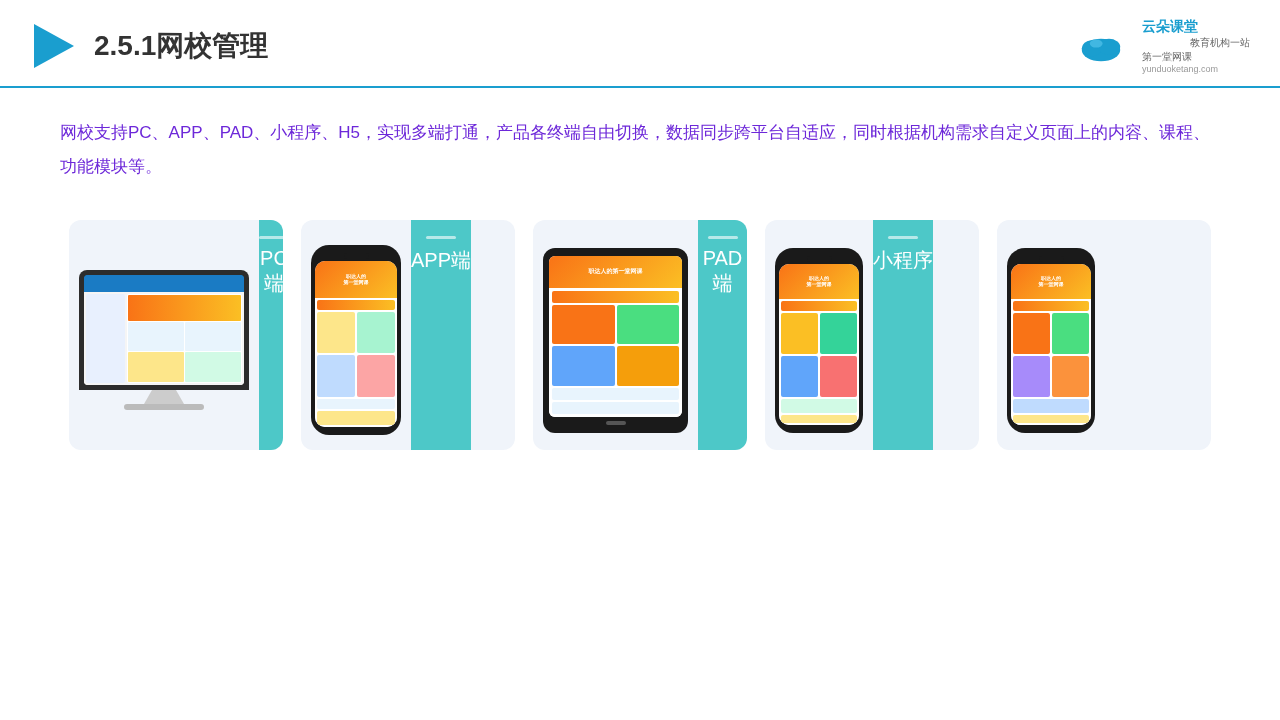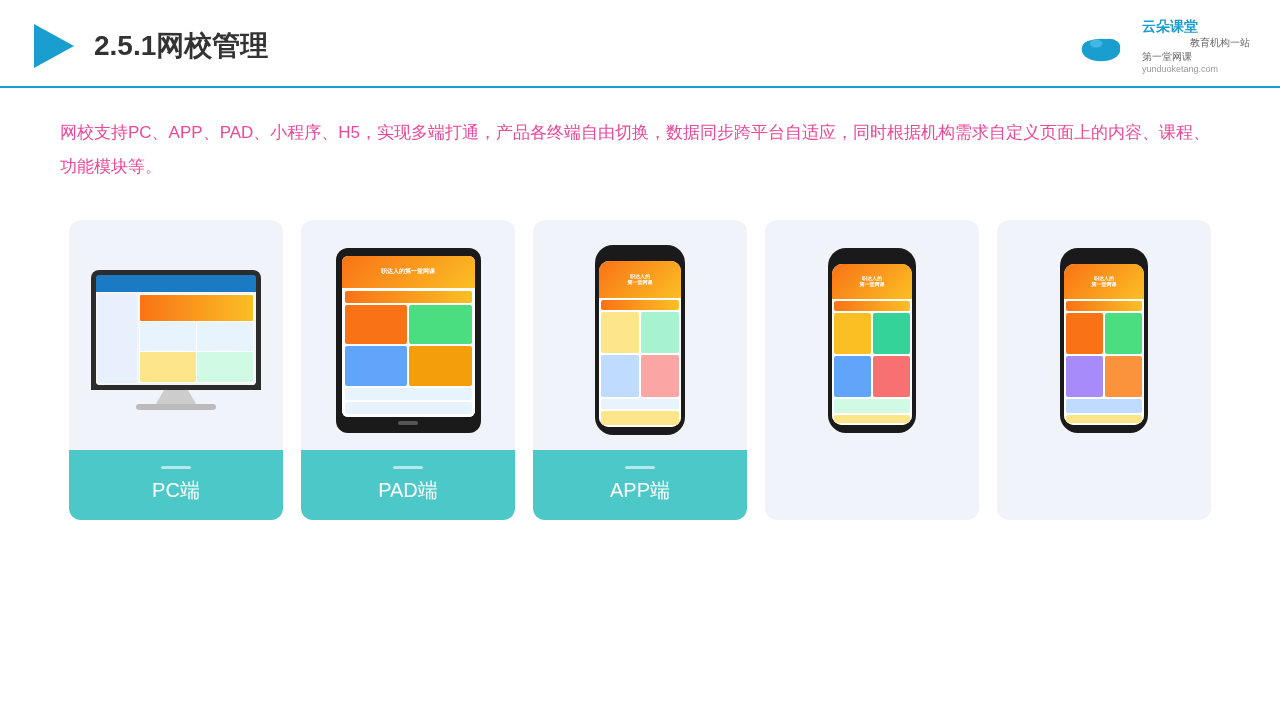--- a/index.html
+++ b/index.html
@@ -41,39 +41,39 @@
     }
     .logo-icon {
       width: 50px;
       height: 40px;
     }
 
     
     .description {
       margin: 28px 60px 0 60px;
       font-size: 17px;
-      color: #ec4899;
+      color: #6d28d9;
       line-height: 2;
     }
 
     
     .cards-container {
       display: flex;
       justify-content: center;
       gap: 18px;
       margin: 36px 40px 0 40px;
     }
 
     .card {
       background: #f0f4fa;
       border-radius: 12px;
       width: 214px;
       overflow: hidden;
       display: flex;
-      flex-direction: column;
+      flex-direction: row;
     }
 
     .card-image-area {
       height: 230px;
       display: flex;
       align-items: center;
       justify-content: center;
       padding: 20px 10px 10px 10px;
       position: relative;
     }
@@ -377,20 +377,45 @@
         </div>
         <div class="pc-stand"></div>
         <div class="pc-base"></div>
       </div>
     </div>
     <div class="card-label">PC端</div>
   </div>
 
   <div class="card">
     <div class="card-image-area">
+      <div class="device-phone">
+        <div class="phone-notch"></div>
+        <div class="phone-screen">
+          <div class="phone-screen-top">
+            <div class="phone-screen-top-text">职达人的<br>第一堂网课</div>
+          </div>
+          <div class="phone-screen-body">
+            <div class="phone-row phone-row-orange"></div>
+            <div class="phone-grid">
+              <div class="phone-grid-item"></div>
+              <div class="phone-grid-item"></div>
+              <div class="phone-grid-item"></div>
+              <div class="phone-grid-item"></div>
+            </div>
+            <div class="phone-row"></div>
+            <div class="phone-row" style="background:#fde68a;height:14px;"></div>
+          </div>
+        </div>
+      </div>
+    </div>
+    <div class="card-label">APP端</div>
+  </div>
+
+  <div class="card">
+    <div class="card-image-area">
       <div class="device-tablet">
         <div class="tablet-screen">
           <div class="tablet-screen-top">
             <div style="font-size:6px;color:white;font-weight:bold;">职达人的第一堂网课</div>
           </div>
           <div class="tablet-screen-body">
             <div class="tablet-row" style="background:linear-gradient(90deg,#f97316,#fbbf24);"></div>
             <div class="tablet-grid">
               <div class="tablet-grid-item"></div>
               <div class="tablet-grid-item"></div>
@@ -402,65 +427,41 @@
           </div>
         </div>
         <div class="tablet-home"></div>
       </div>
     </div>
     <div class="card-label">PAD端</div>
   </div>
 
   <div class="card">
     <div class="card-image-area">
-      <div class="device-phone">
-        <div class="phone-notch"></div>
-        <div class="phone-screen">
-          <div class="phone-screen-top">
-            <div class="phone-screen-top-text">职达人的<br>第一堂网课</div>
-          </div>
-          <div class="phone-screen-body">
-            <div class="phone-row phone-row-orange"></div>
-            <div class="phone-grid">
-              <div class="phone-grid-item"></div>
-              <div class="phone-grid-item"></div>
-              <div class="phone-grid-item"></div>
-              <div class="phone-grid-item"></div>
-            </div>
-            <div class="phone-row"></div>
-            <div class="phone-row" style="background:#fde68a;height:14px;"></div>
-          </div>
-        </div>
-      </div>
-    </div>
-    <div class="card-label">APP端</div>
-  </div>
-
-  <div class="card">
-    <div class="card-image-area">
       <div class="device-phone" style="width:88px;height:185px;">
         <div class="phone-notch"></div>
         <div class="phone-screen">
           <div class="phone-screen-top">
             <div class="phone-screen-top-text">职达人的<br>第一堂网课</div>
           </div>
           <div class="phone-screen-body">
             <div class="phone-row phone-row-orange"></div>
             <div class="phone-grid">
               <div class="phone-grid-item" style="background:#fbbf24;"></div>
               <div class="phone-grid-item" style="background:#34d399;"></div>
               <div class="phone-grid-item" style="background:#60a5fa;"></div>
               <div class="phone-grid-item" style="background:#f87171;"></div>
             </div>
             <div class="phone-row" style="background:#d1fae5;height:14px;"></div>
             <div class="phone-row" style="background:#fde68a;height:8px;"></div>
           </div>
         </div>
       </div>
     </div>
+    <div class="card-label">小程序</div>
   </div>
 
   <div class="card">
     <div class="card-image-area">
       <div class="device-phone" style="width:88px;height:185px;">
         <div class="phone-notch"></div>
         <div class="phone-screen">
           <div class="phone-screen-top">
             <div class="phone-screen-top-text">职达人的<br>第一堂网课</div>
           </div>

